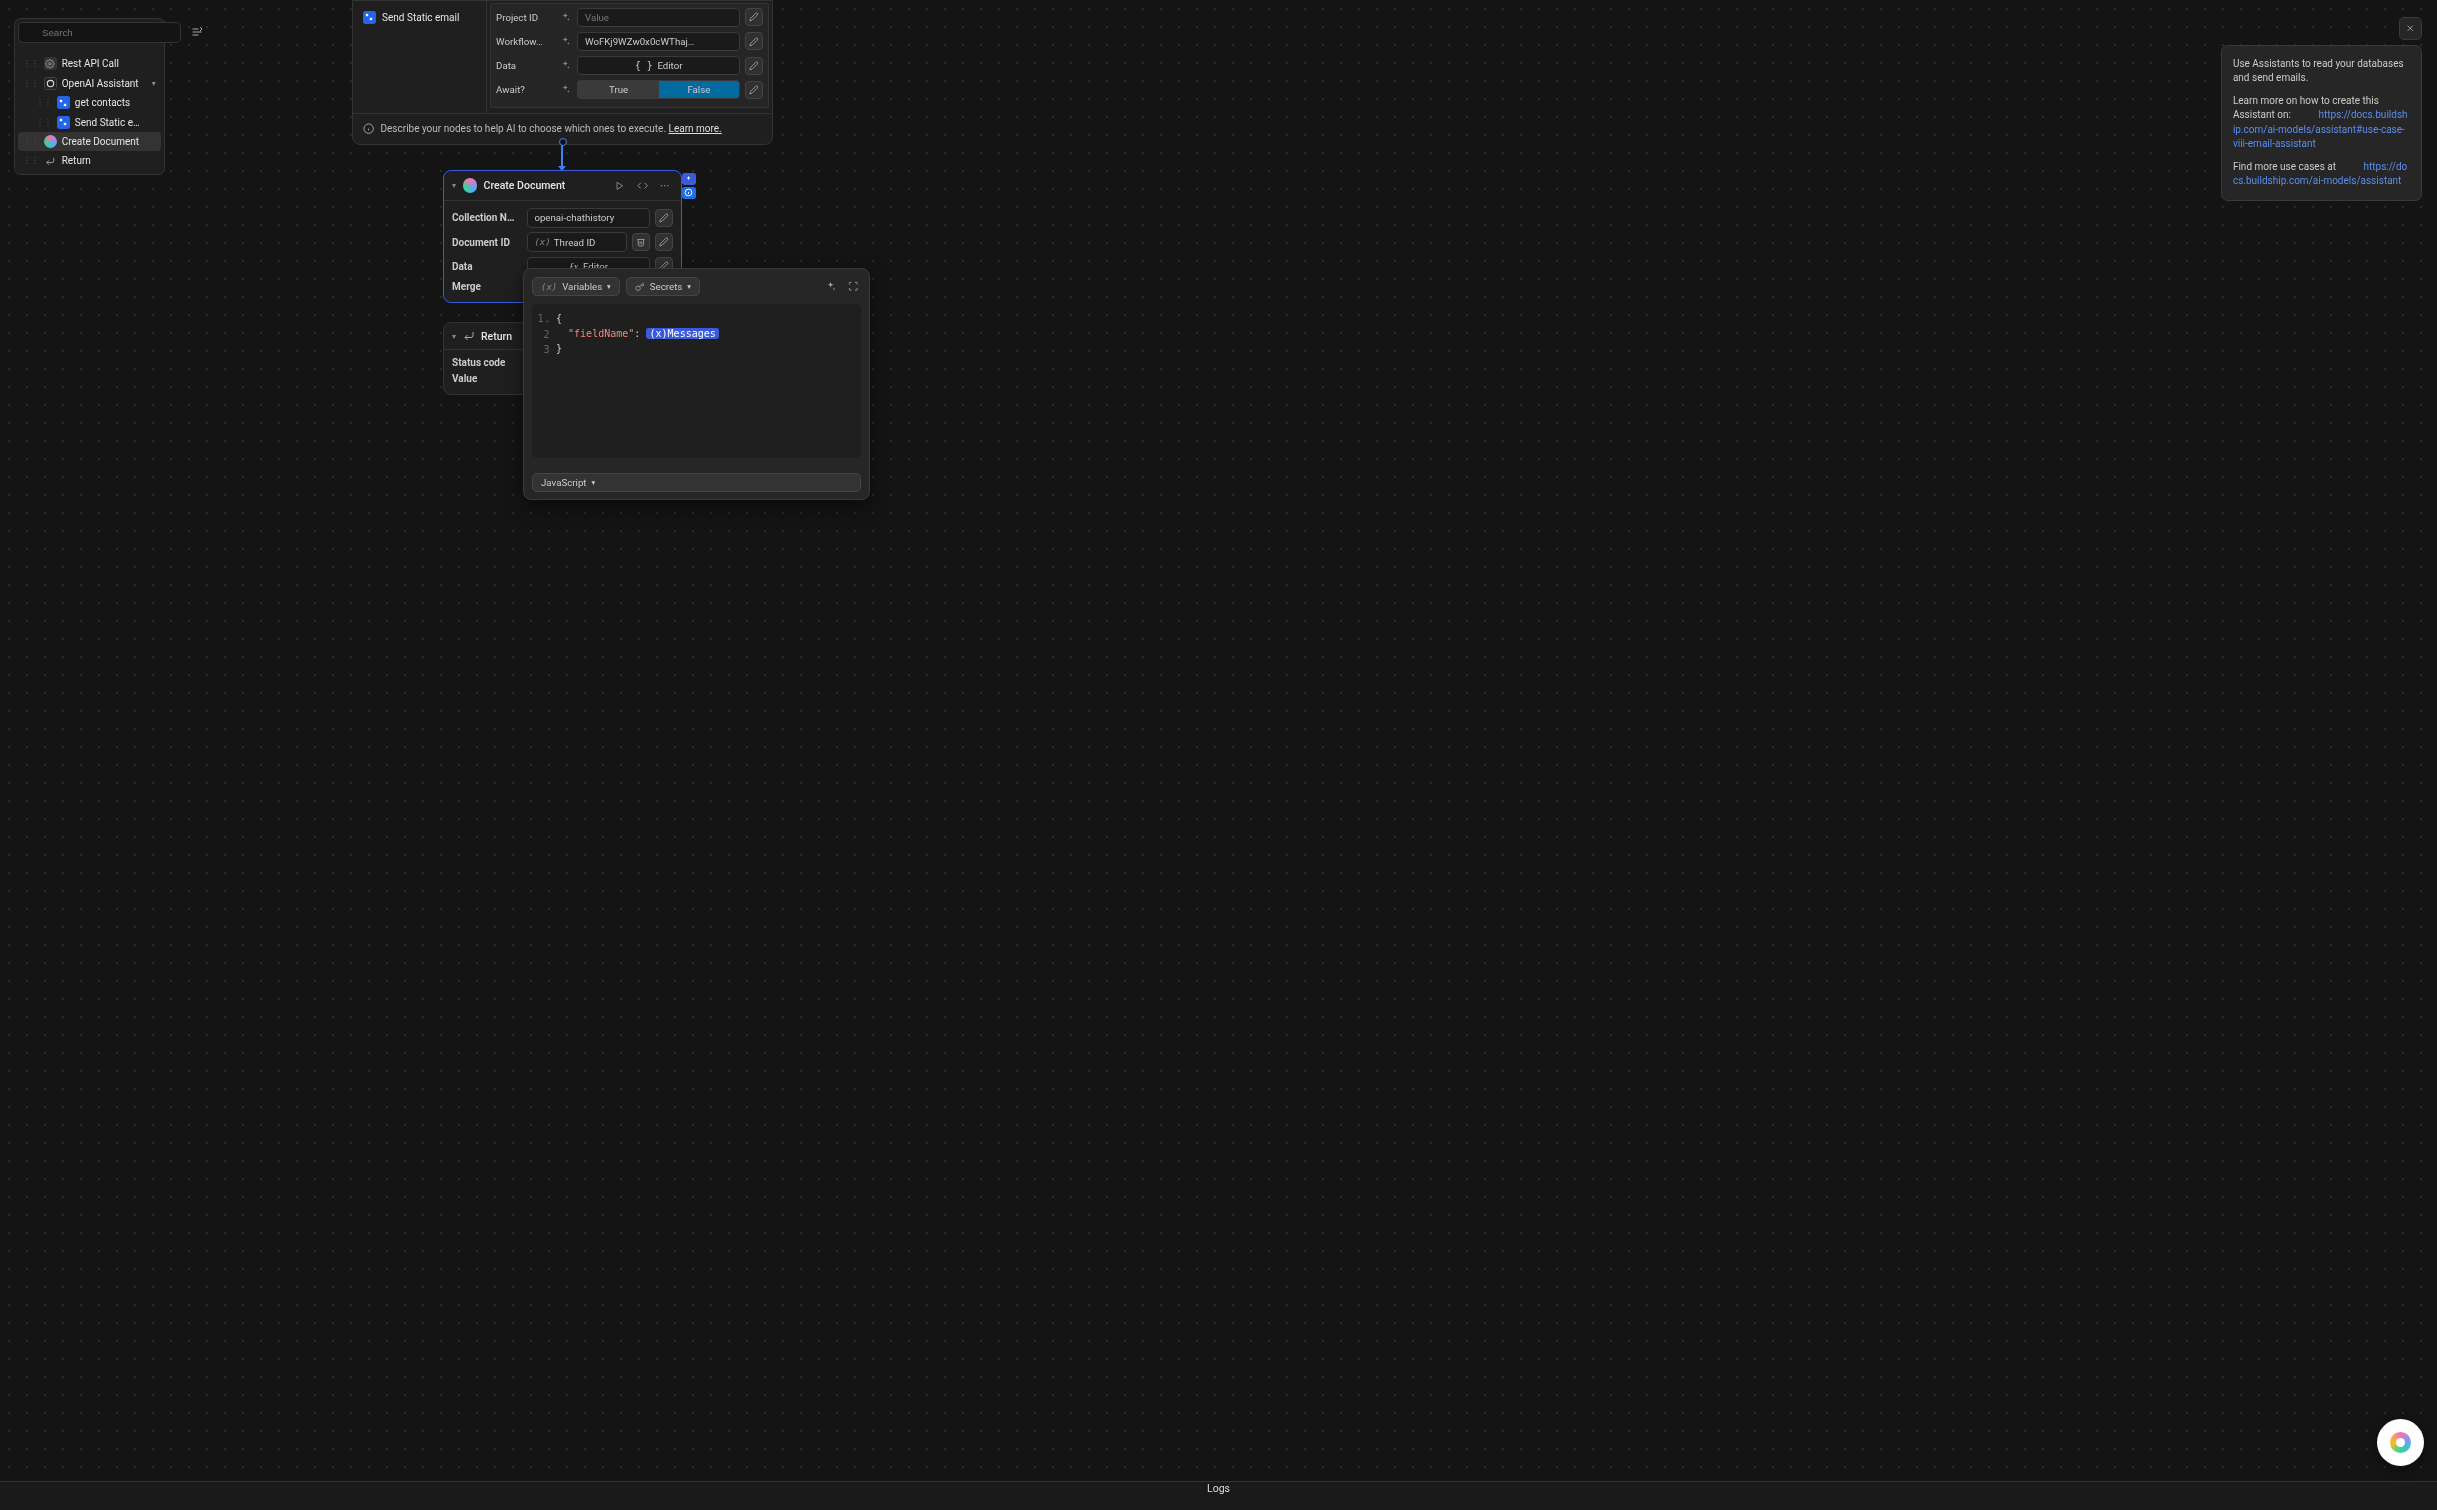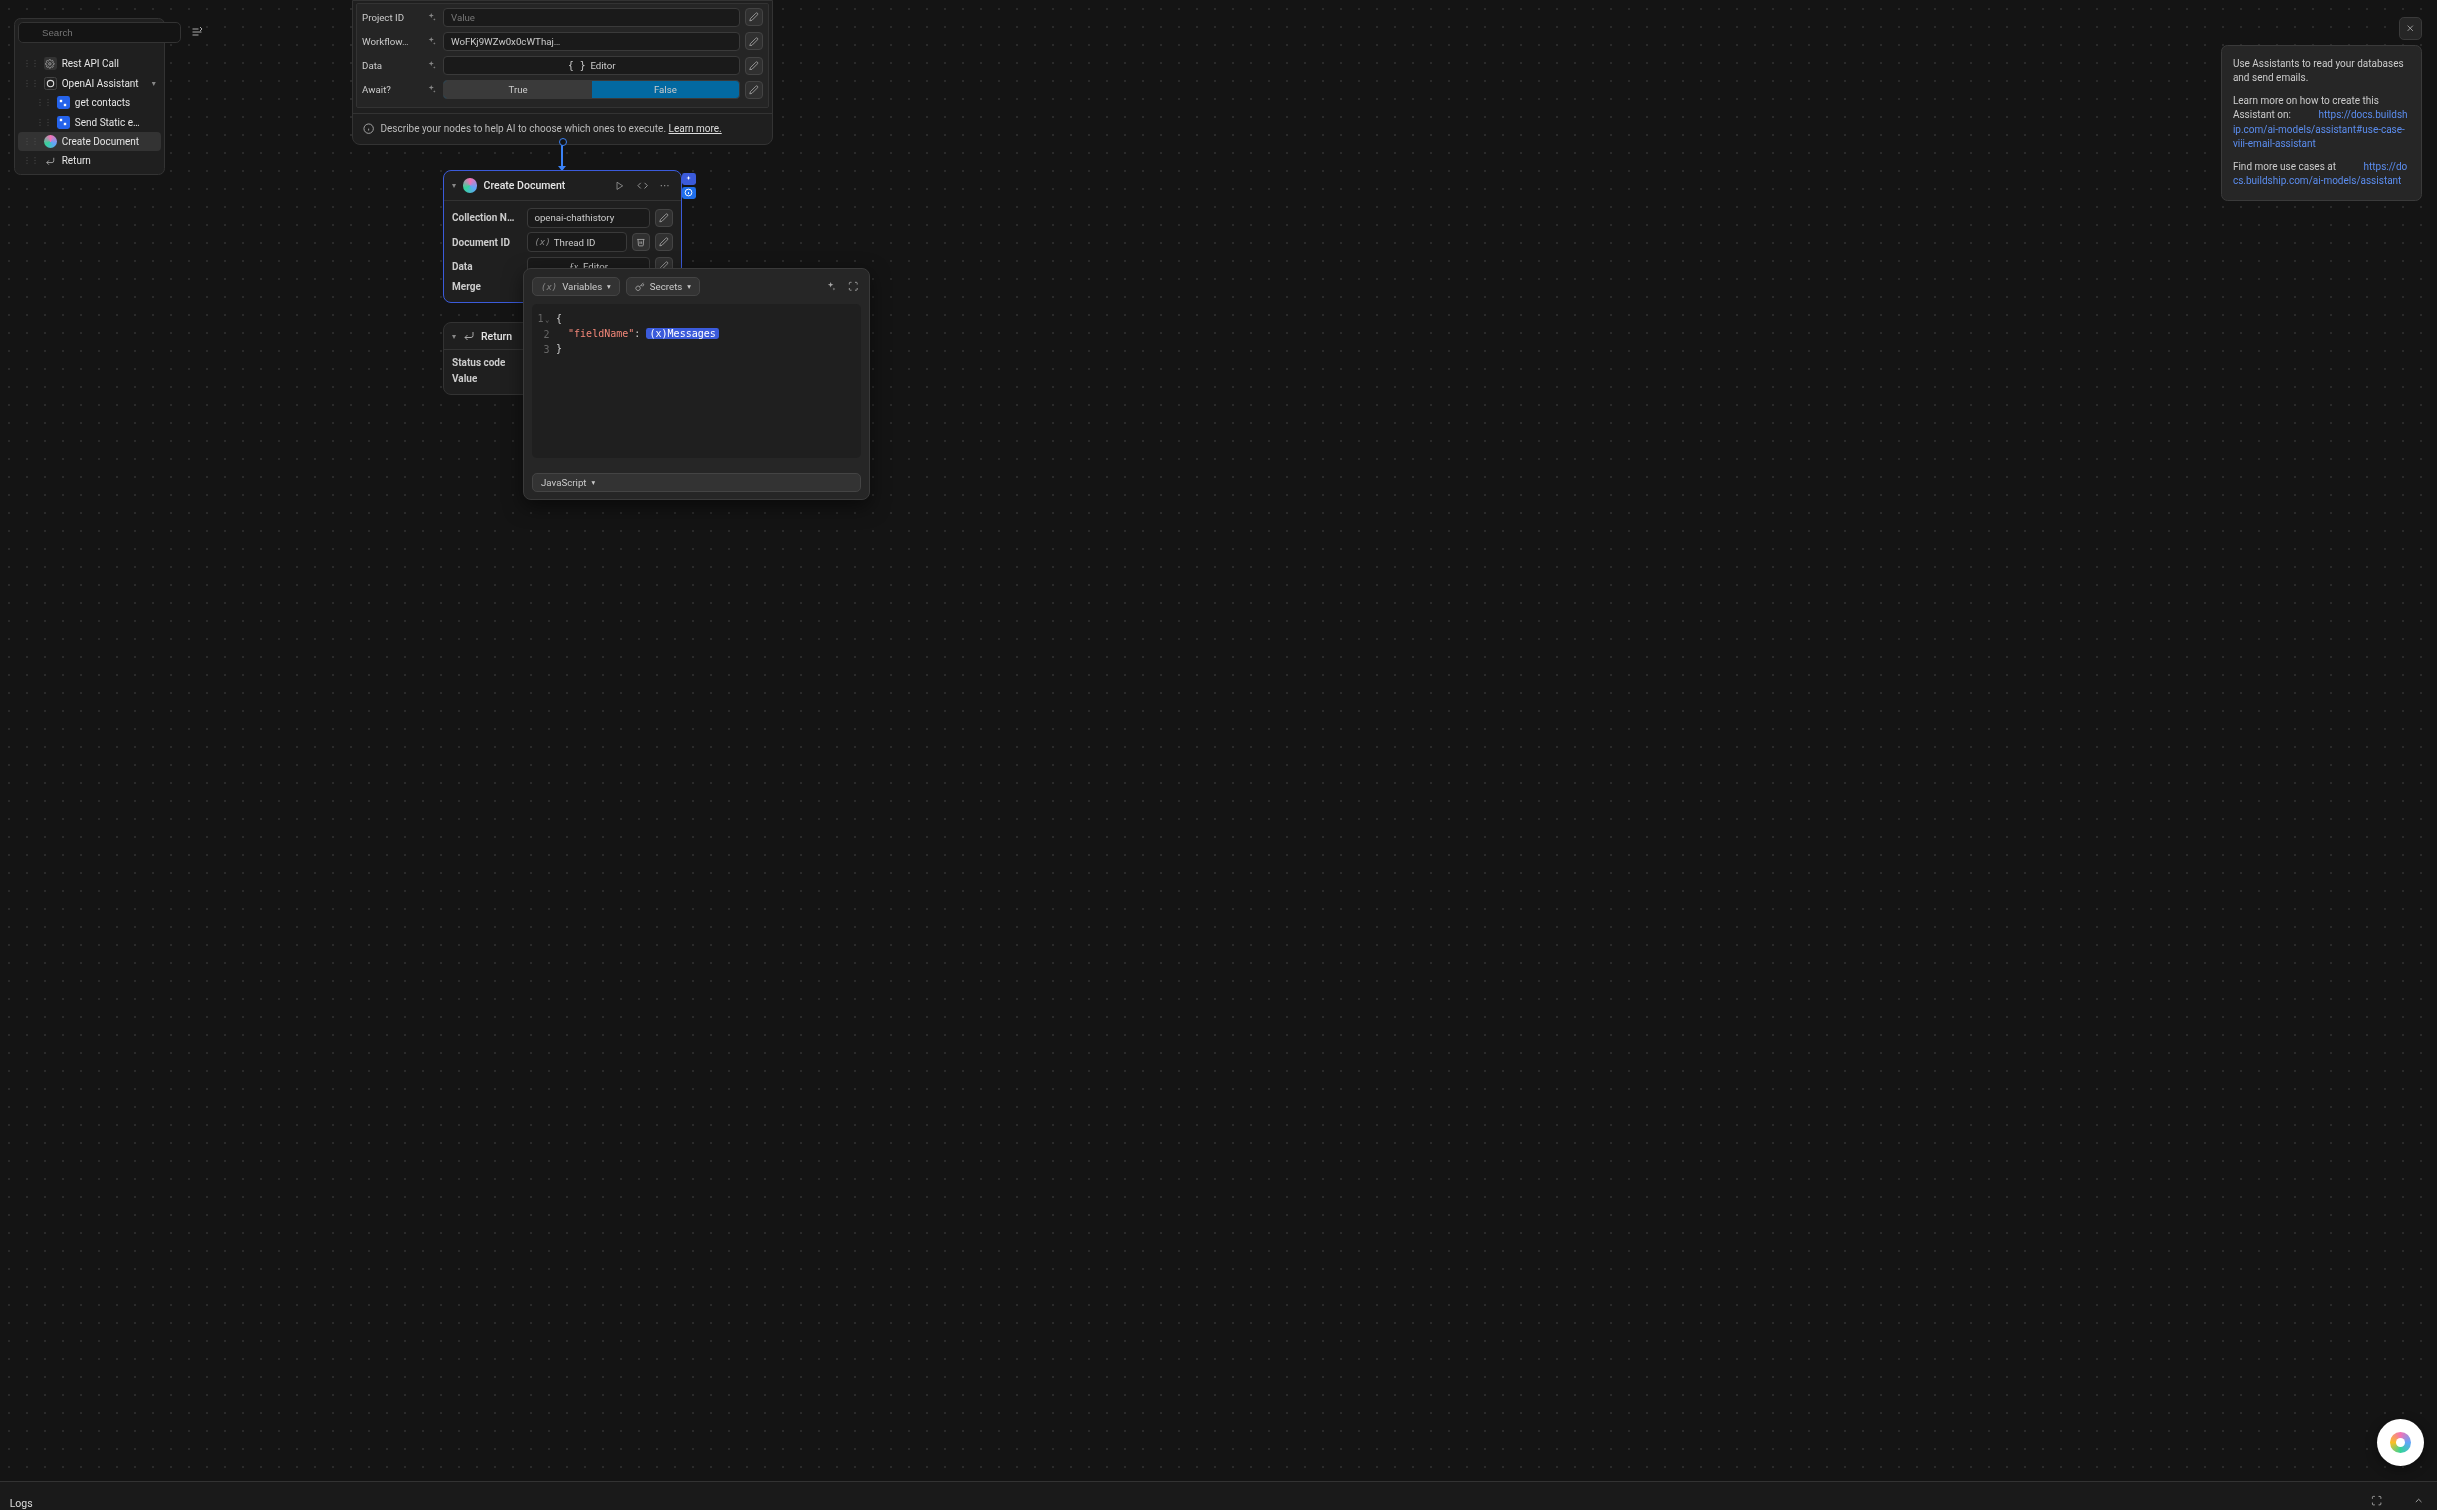--- a/index.html
+++ b/index.html
@@ -462,23 +462,24 @@
 
 .logs-bar {
   position: absolute;
   bottom: 0;
   left: 0;
   right: 0;
   height: 29px;
   background: #1a1a1a;
   border-top: 0.8px solid #333;
   display: flex;
-  align-items: flex-end;
+  align-items: center;
   padding: 0 9.7px;
   gap: 24px;
+  flex-direction: column;
 }
 .logs-bar .title { flex: 1; font-size: 10.5px; color: #ddd;}
 .logs-btn {
   width: 18px;
   height: 18px;
   display: flex;
   align-items: center;
   justify-content: center;
   cursor: pointer;
   color: #aaa;
@@ -567,20 +568,31 @@
           <polyline points="9 10 4 15 9 20"></polyline>
           <path d="M20 4v7a4 4 0 0 1-4 4H4"></path>
         </svg>
     </span>
     <span>Return</span>
   </div>
 </div>
 
 <div class="top-node">
   <div class="top-node-inner">
+    <div class="top-node-left">
+      <div class="sub-item">
+        <span class="node-icon icon-blue">
+          <svg width="8" height="8" viewBox="0 0 10 10">
+              <rect x="1" y="1" width="3" height="3" fill="#fff"></rect>
+              <rect x="6" y="6" width="3" height="3" fill="#fff"></rect>
+            </svg>
+        </span>
+        <span>Send Static email</span>
+      </div>
+    </div>
     <div class="top-node-right">
       <div class="prop-row">
         <span class="prop-label">Project ID</span>
         <span class="sparkle-btn">
           <svg width="10.5" height="10.5" viewBox="0 0 24 24" fill="#888">
               <path d="M12 2l1.5 4.5L18 8l-4.5 1.5L12 14l-1.5-4.5L6 8l4.5-1.5z"></path>
               <path d="M19 14l.75 2.25L22 17l-2.25.75L19 20l-.75-2.25L16 17l2.25-.75z"></path>
             </svg>
         </span>
         <span class="prop-input placeholder">Value</span>

